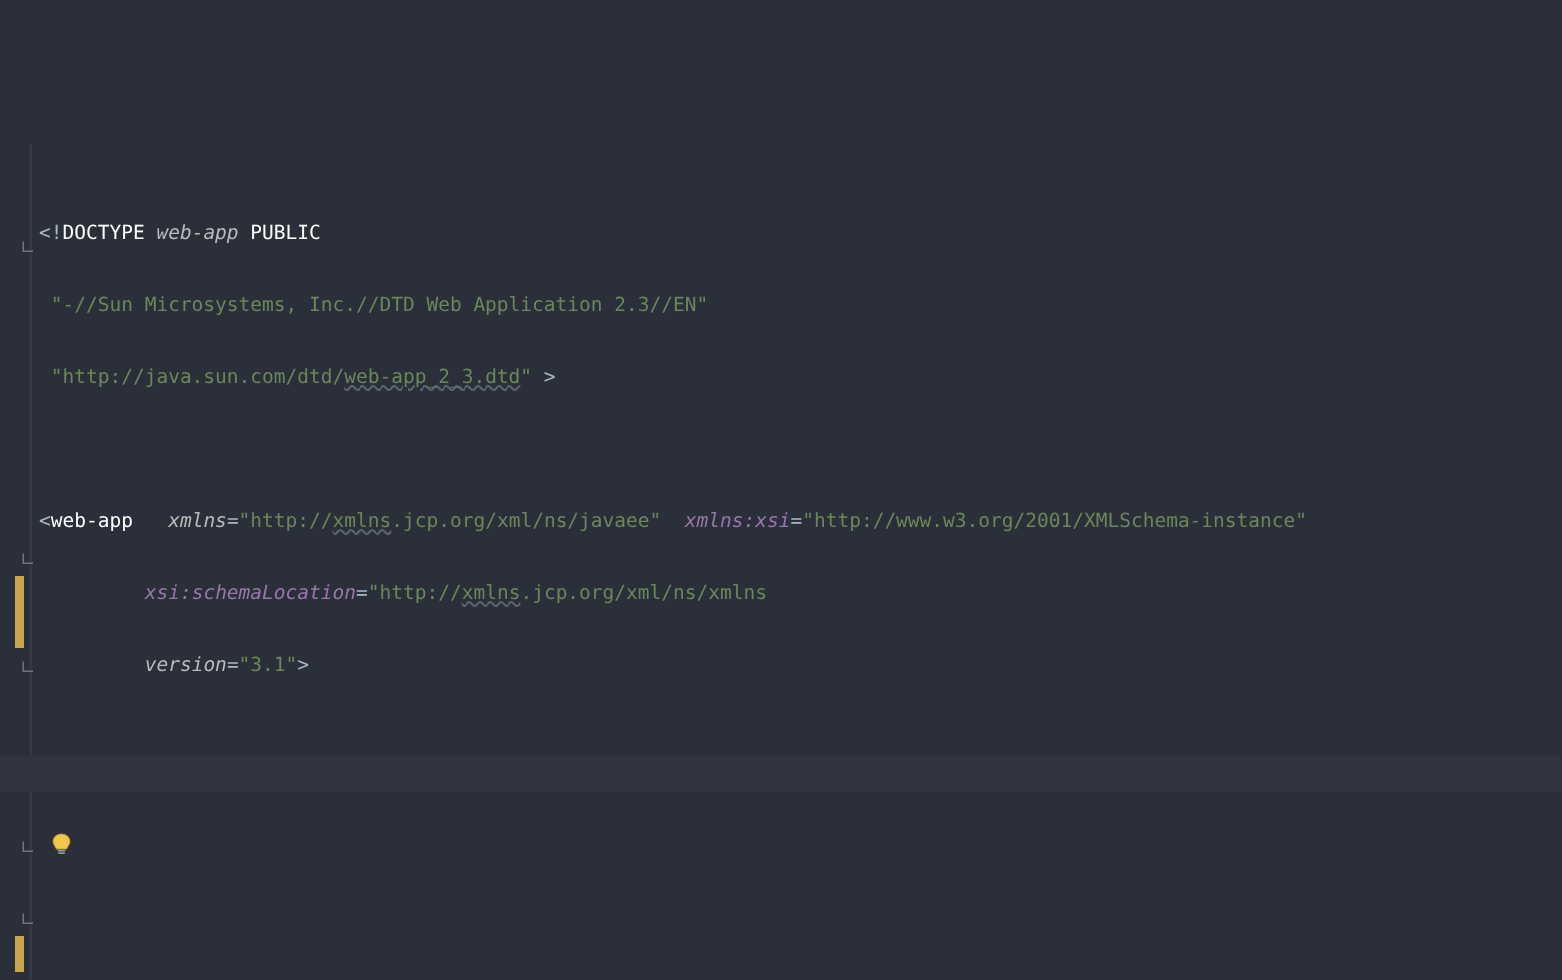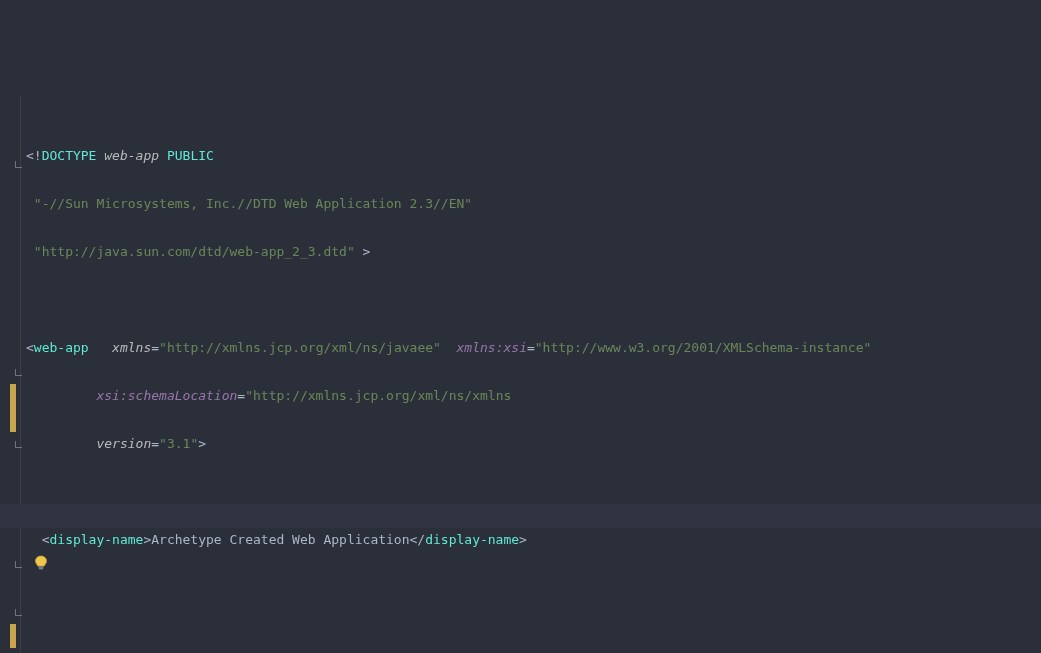--- a/index.html
+++ b/index.html
@@ -45,27 +45,27 @@
   .hl-current {
     background: #323340;
     position: absolute;
     left: 0;
     right: 0;
     height: 24px;
     top: 408px;
     z-index: 0;
   }
   .punc   { color: #a9b7c6; }
-  .tag    { color: #5eead4; }
+  .tag    { color: #ffffff; }
   .attr   { color: #bababa; font-style: italic; }
   .attrns { color: #9876aa; font-style: italic; }
   .nspfx  { color: #9876aa; font-style: italic; }
   .str    { color: #6a8759; }
   .txt    { color: #a9b7c6; }
-  .under  { text-decoration-style: wavy; text-decoration-color: #5e6370; }
+  .under  { text-decoration: underline; text-decoration-style: wavy; text-decoration-color: #5e6370; }
 
   .change-marker {
     position: absolute;
     left: 10px;
     width: 6px;
     background: #c9a54e;
   }
   .fold-marker {
     position: absolute;
     left: 15px;
@@ -116,21 +116,20 @@
   <div class="code">
 
 <div class="line"><span class="punc">&lt;!</span><span class="tag">DOCTYPE</span> <span class="attr">web-app</span> <span class="tag">PUBLIC</span></div>
 <div class="line"> <span class="str">"-//Sun Microsystems, Inc.//DTD Web Application 2.3//EN"</span></div>
 <div class="line"> <span class="str"><span>"http://java.sun.com/dtd/</span><span class="under">web-app_2_3.dtd</span><span>"</span></span> <span class="punc">&gt;</span></div>
 <div class="line"></div>
 <div class="line"><span class="punc">&lt;</span><span class="tag">web-app</span>   <span class="attr">xmlns</span><span class="punc">=</span><span class="str"><span>"http://</span><span class="under">xmlns</span><span>.jcp.org/xml/ns/javaee"</span></span>  <span class="attrns"><span>xmlns:</span><span class="nspfx">xsi</span></span><span class="punc">=</span><span class="str">"http://www.w3.org/2001/XMLSchema-instance"</span></div>
 <div class="line">         <span class="attrns"><span class="nspfx">xsi:</span><span>schemaLocation</span></span><span class="punc">=</span><span class="str"><span>"http://</span><span class="under">xmlns</span><span>.jcp.org/xml/ns/xmlns</span></span></div>
 <div class="line">         <span class="attr">version</span><span class="punc">=</span><span class="str">"3.1"</span><span class="punc">&gt;</span></div>
 <div class="line"></div>
-<div class="line">  <span class="punc">&lt;</span><span class="tag">display-name</span><span class="punc">&gt;</span><span class="txt">Archetype Created Web Application</span><span class="punc">&lt;/</span><span class="tag">display-name</span><span class="punc">&gt;</span></div>
 <div class="line"></div>
 
 
 
 
 
 
 
 
 

